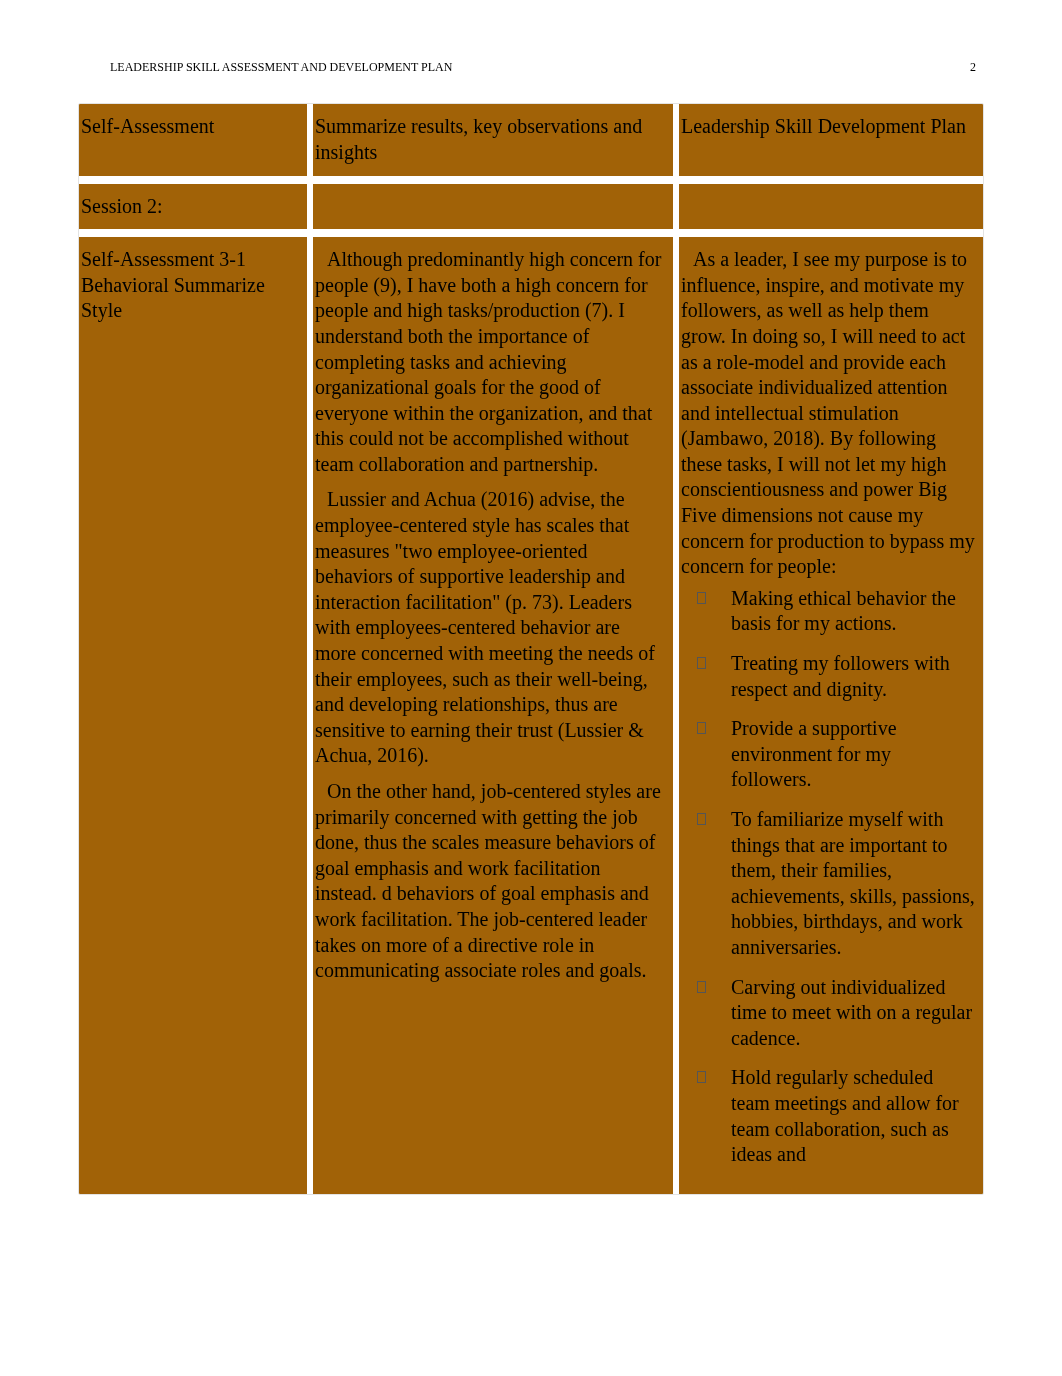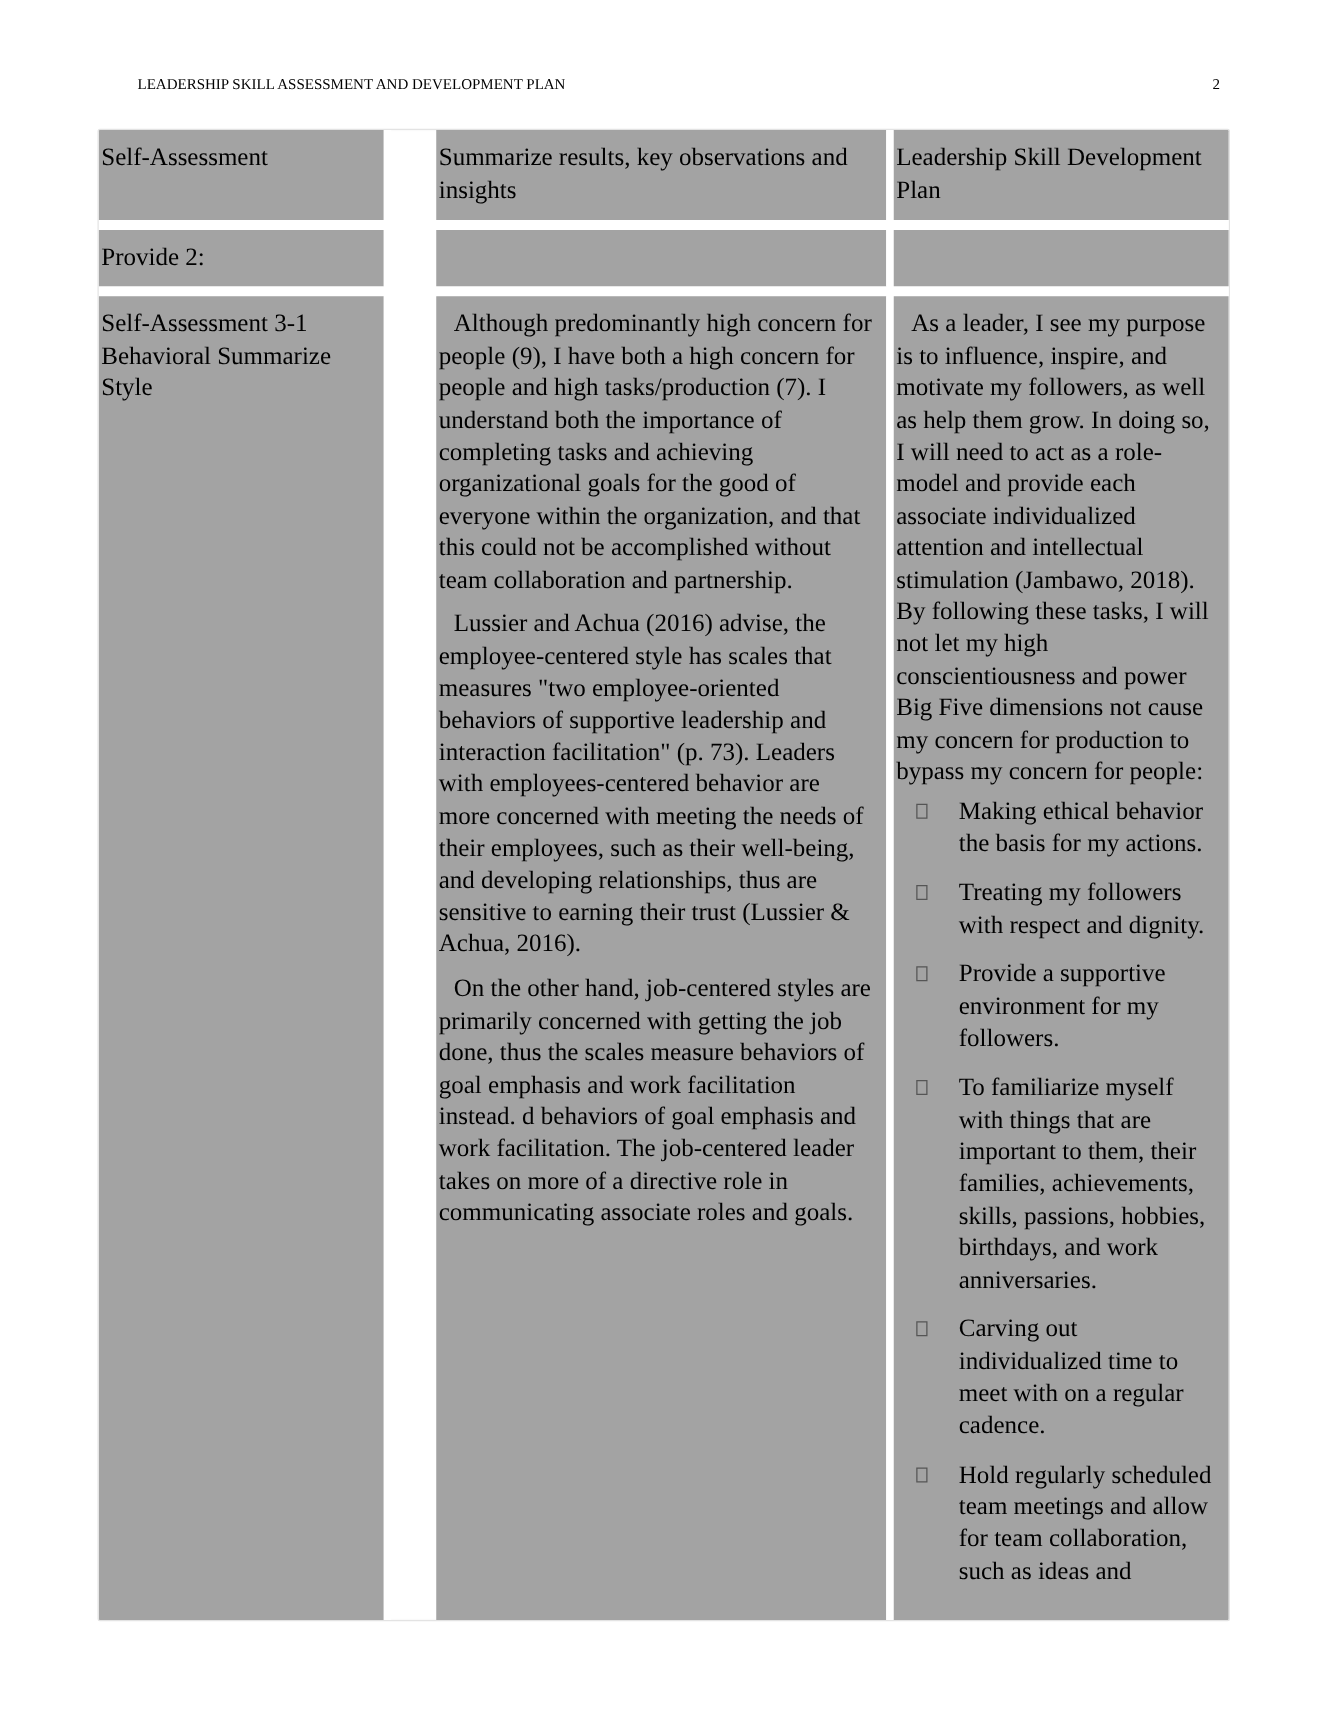--- a/index.html
+++ b/index.html
@@ -25,24 +25,24 @@
     border-radius: 2px;
     box-shadow: inset 0 0 0 1px rgba(0,0,0,0.02);
     overflow: hidden;
   }
   .row {
     display: flex;
     align-items: stretch;
   }
   .cell {
     padding: 10px 8px 10px 2px;
-    background: #a3a3a3;
+    background: #a16207;
   }
   .c1 { width: 228px; flex: 0 0 228px; }
-  .c2 { width: 360px; flex: 0 0 360px; margin-left: 36px; }
+  .c2 { width: 360px; flex: 0 0 360px; }
   .c3 { flex: 1 1 auto; }
   .gap-h {
     height: 8px;
     background: #ffffff;
   }
   .gap-v {
     width: 6px;
     flex: 0 0 6px;
     background: #ffffff;
   }
@@ -92,21 +92,21 @@
     <div class="gap-v"></div>
     <div class="cell c3">
       <span>Leadership Skill Development Plan</span>
     </div>
   </div>
 
   <div class="gap-h"></div>
 
   <div class="row">
     <div class="cell c1">
-      <span>Provide 2:</span>
+      <span>Session 2:</span>
     </div>
     <div class="gap-v"></div>
     <div class="cell c2"></div>
     <div class="gap-v"></div>
     <div class="cell c3"></div>
   </div>
 
   <div class="gap-h"></div>
 
   <div class="row">

